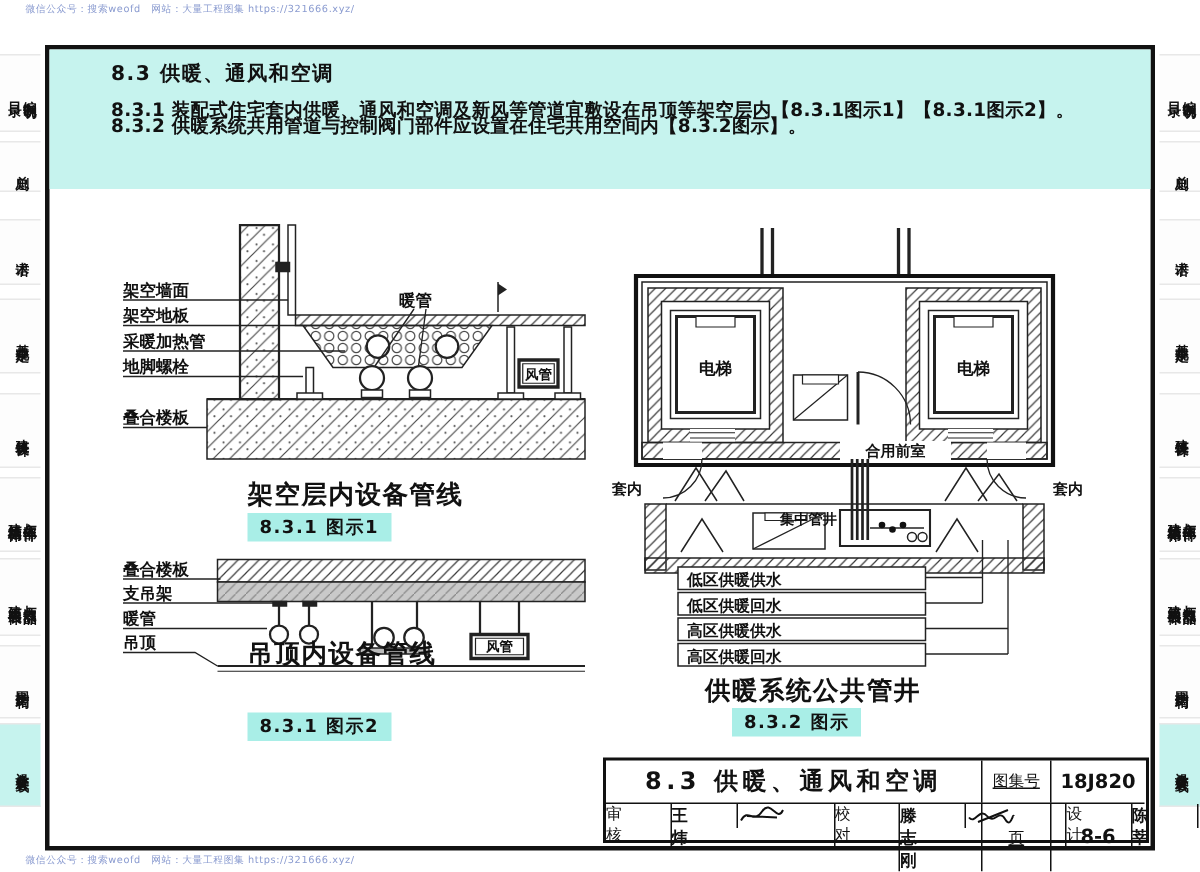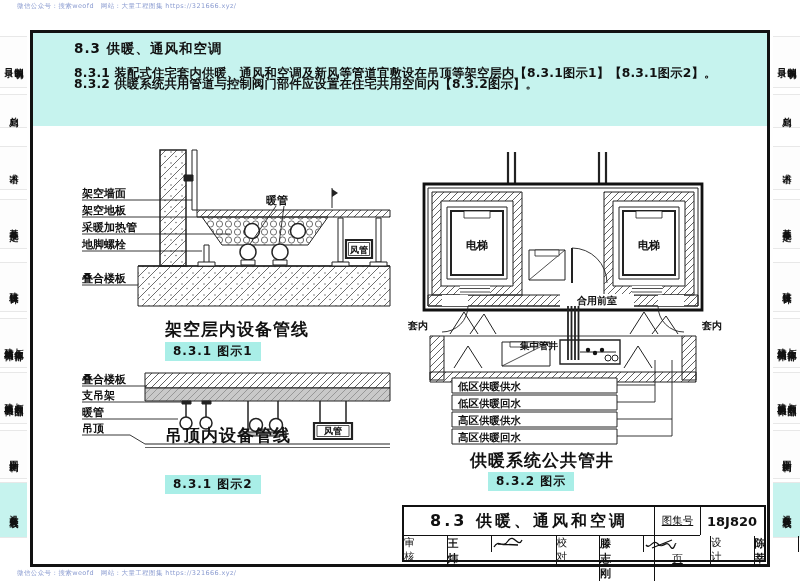--- a/index.html
+++ b/index.html
@@ -328,13 +328,14 @@
     </div>
     <div class="sc" style="width:28px">设计</div>
     <div class="sc name" style="width:38px">陈 莘</div>
     <div class="sc" style="flex:1">
       <svg width="30" height="16" viewBox="0 0 30 16">
           <path d="M3,12 C8,3 12,12 17,4 S25,12 28,5 M5,7 L24,10" stroke="#111" stroke-width="1.3" fill="none"></path>
         </svg>
     </div>
   </div>
   <div class="tb tb-lbl" style="border-top:1.5px solid #111">页</div>
+  <div class="tb tb-val" style="border-top:1.5px solid #111">8-6</div>
 </div>
 
 </body></html>

